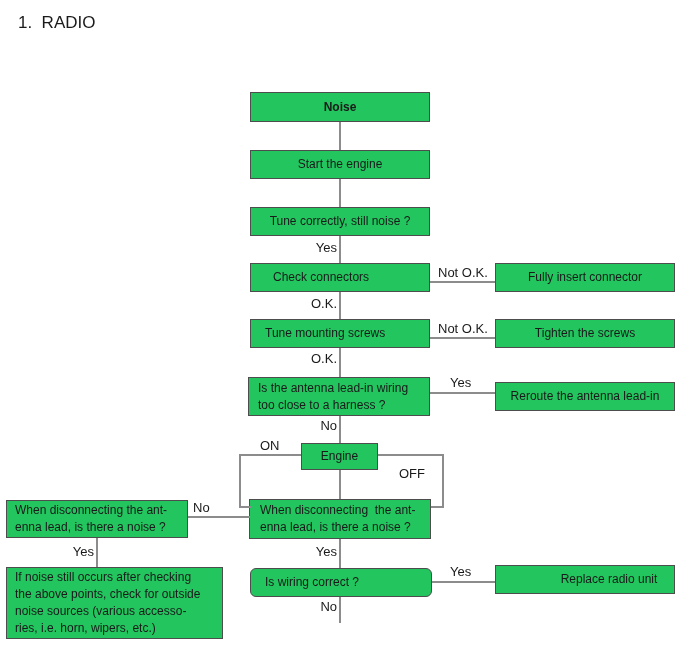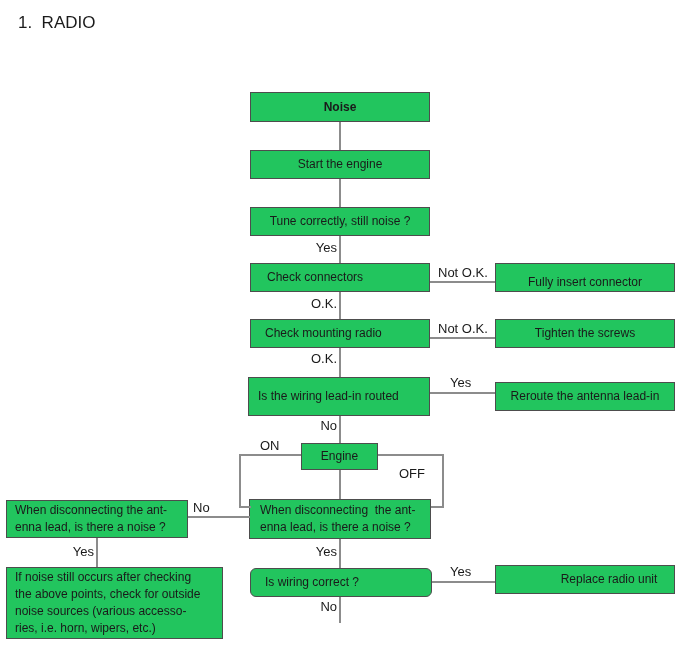--- a/index.html
+++ b/index.html
@@ -29,30 +29,31 @@
   </div>
 
   <div class="box center" style="left:250px;top:150px;width:180px;height:29px;text-align:right;">
     <span class="ln">Start the engine</span>
   </div>
 
   <div class="box center" style="left:250px;top:207px;width:180px;height:29px;">
     <span class="ln">Tune correctly, still noise ?</span>
   </div>
 
-  <div class="box" style="left:250px;top:263px;width:180px;height:29px;padding-left:16px;">
+  <div class="box" style="left:250px;top:263px;width:180px;height:29px;padding-left:22px;">
     <span class="ln">Check connectors</span>
   </div>
 
   <div class="box" style="left:250px;top:319px;width:180px;height:29px;padding-left:14px;">
-    <span class="ln">Check mounting radio</span>
+    <span class="ln">Tune mounting screws</span>
   </div>
 
   <div class="box" style="left:248px;top:377px;width:182px;height:39px;padding-left:9px;">
-    <span class="ln">Is the wiring lead-in routed</span>
+    <span class="ln">Is the antenna lead-in wiring</span>
+    <span class="ln">too close to a harness ?</span>
   </div>
 
   <div class="box center" style="left:301px;top:443px;width:77px;height:27px;">
     <span class="ln">Engine</span>
   </div>
 
   <div class="box" style="left:249px;top:499px;width:182px;height:40px;padding-left:10px;">
     <span class="ln">When disconnecting  the ant-</span>
     <span class="ln">enna lead, is there a noise ?</span>
   </div>
@@ -67,21 +68,21 @@
     <span class="ln">enna lead, is there a noise ?</span>
   </div>
 
   <div class="box" style="left:6px;top:567px;width:217px;height:72px;padding-left:8px;">
     <span class="ln">If noise still occurs after checking</span>
     <span class="ln">the above points, check for outside</span>
     <span class="ln">noise sources (various accesso-</span>
     <span class="ln">ries, i.e. horn, wipers, etc.)</span>
   </div>
 
-  <div class="box center" style="left:495px;top:263px;width:180px;height:29px;justify-content:flex-end;">
+  <div class="box center" style="left:495px;top:263px;width:180px;height:29px;">
     <span class="ln">Fully insert connector</span>
   </div>
 
   <div class="box center" style="left:495px;top:319px;width:180px;height:29px;">
     <span class="ln">Tighten the screws</span>
   </div>
 
   <div class="box center" style="left:495px;top:382px;width:180px;height:29px;">
     <span class="ln">Reroute the antenna lead-in</span>
   </div>

